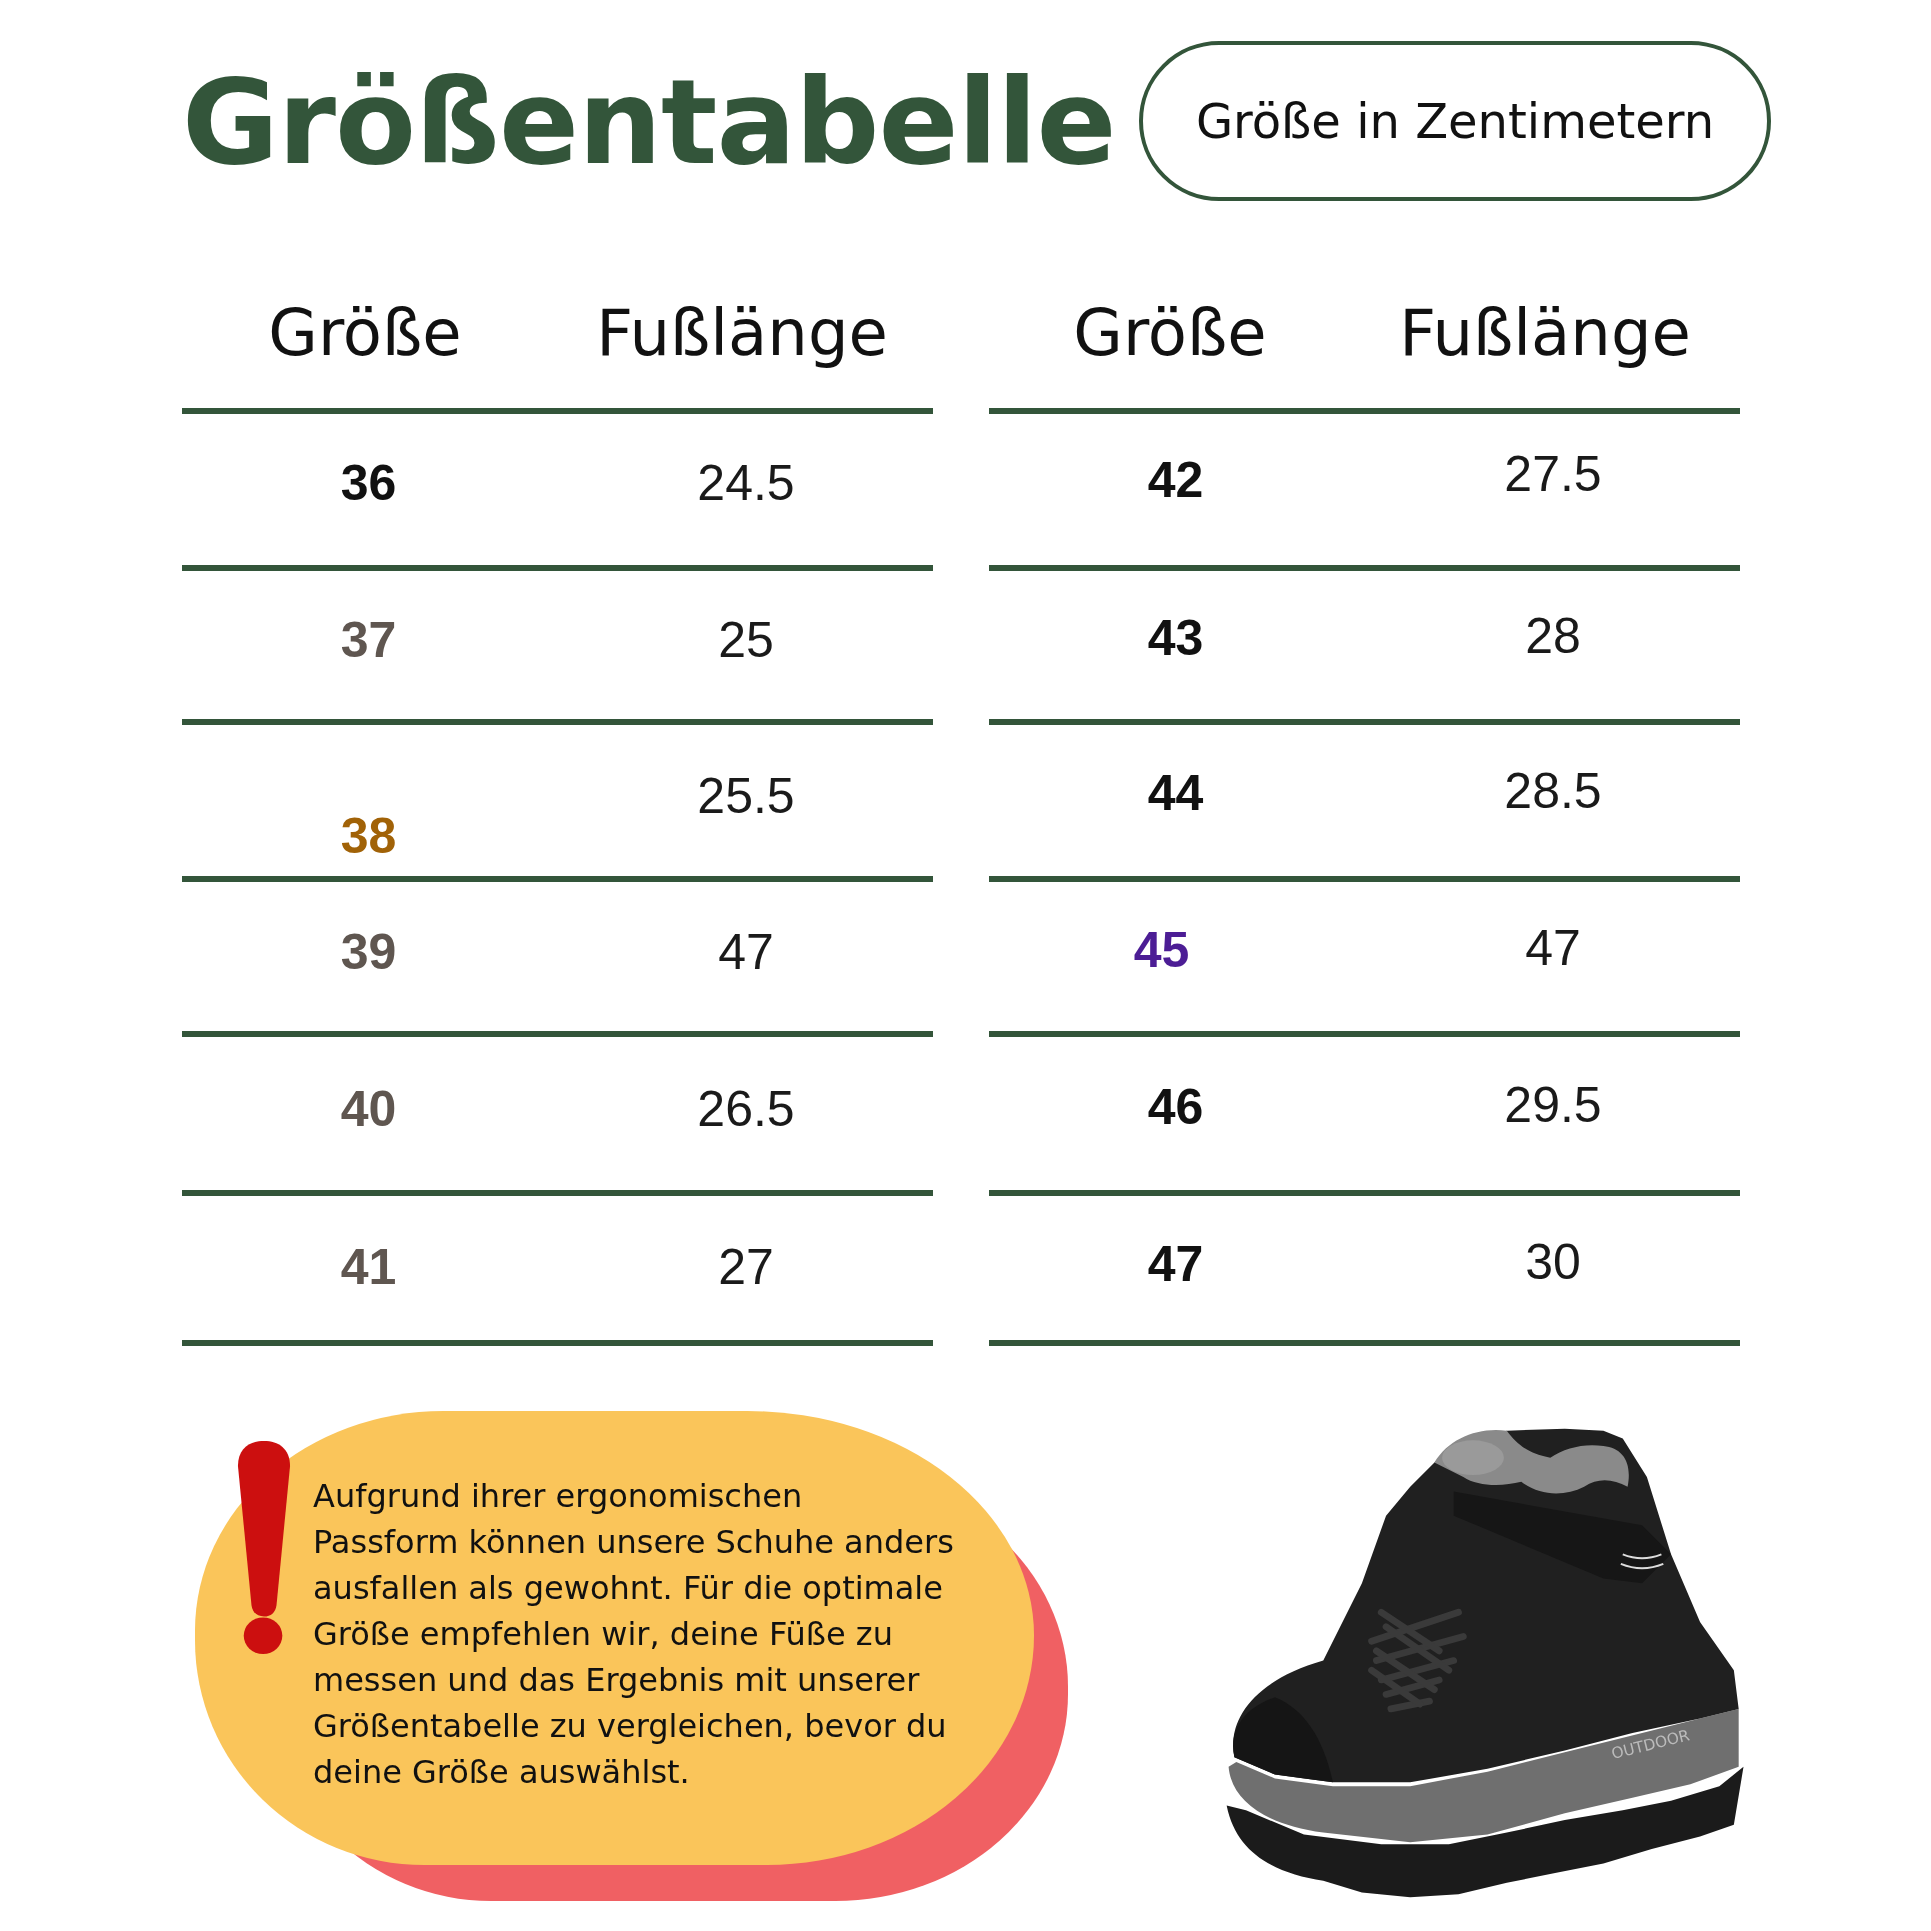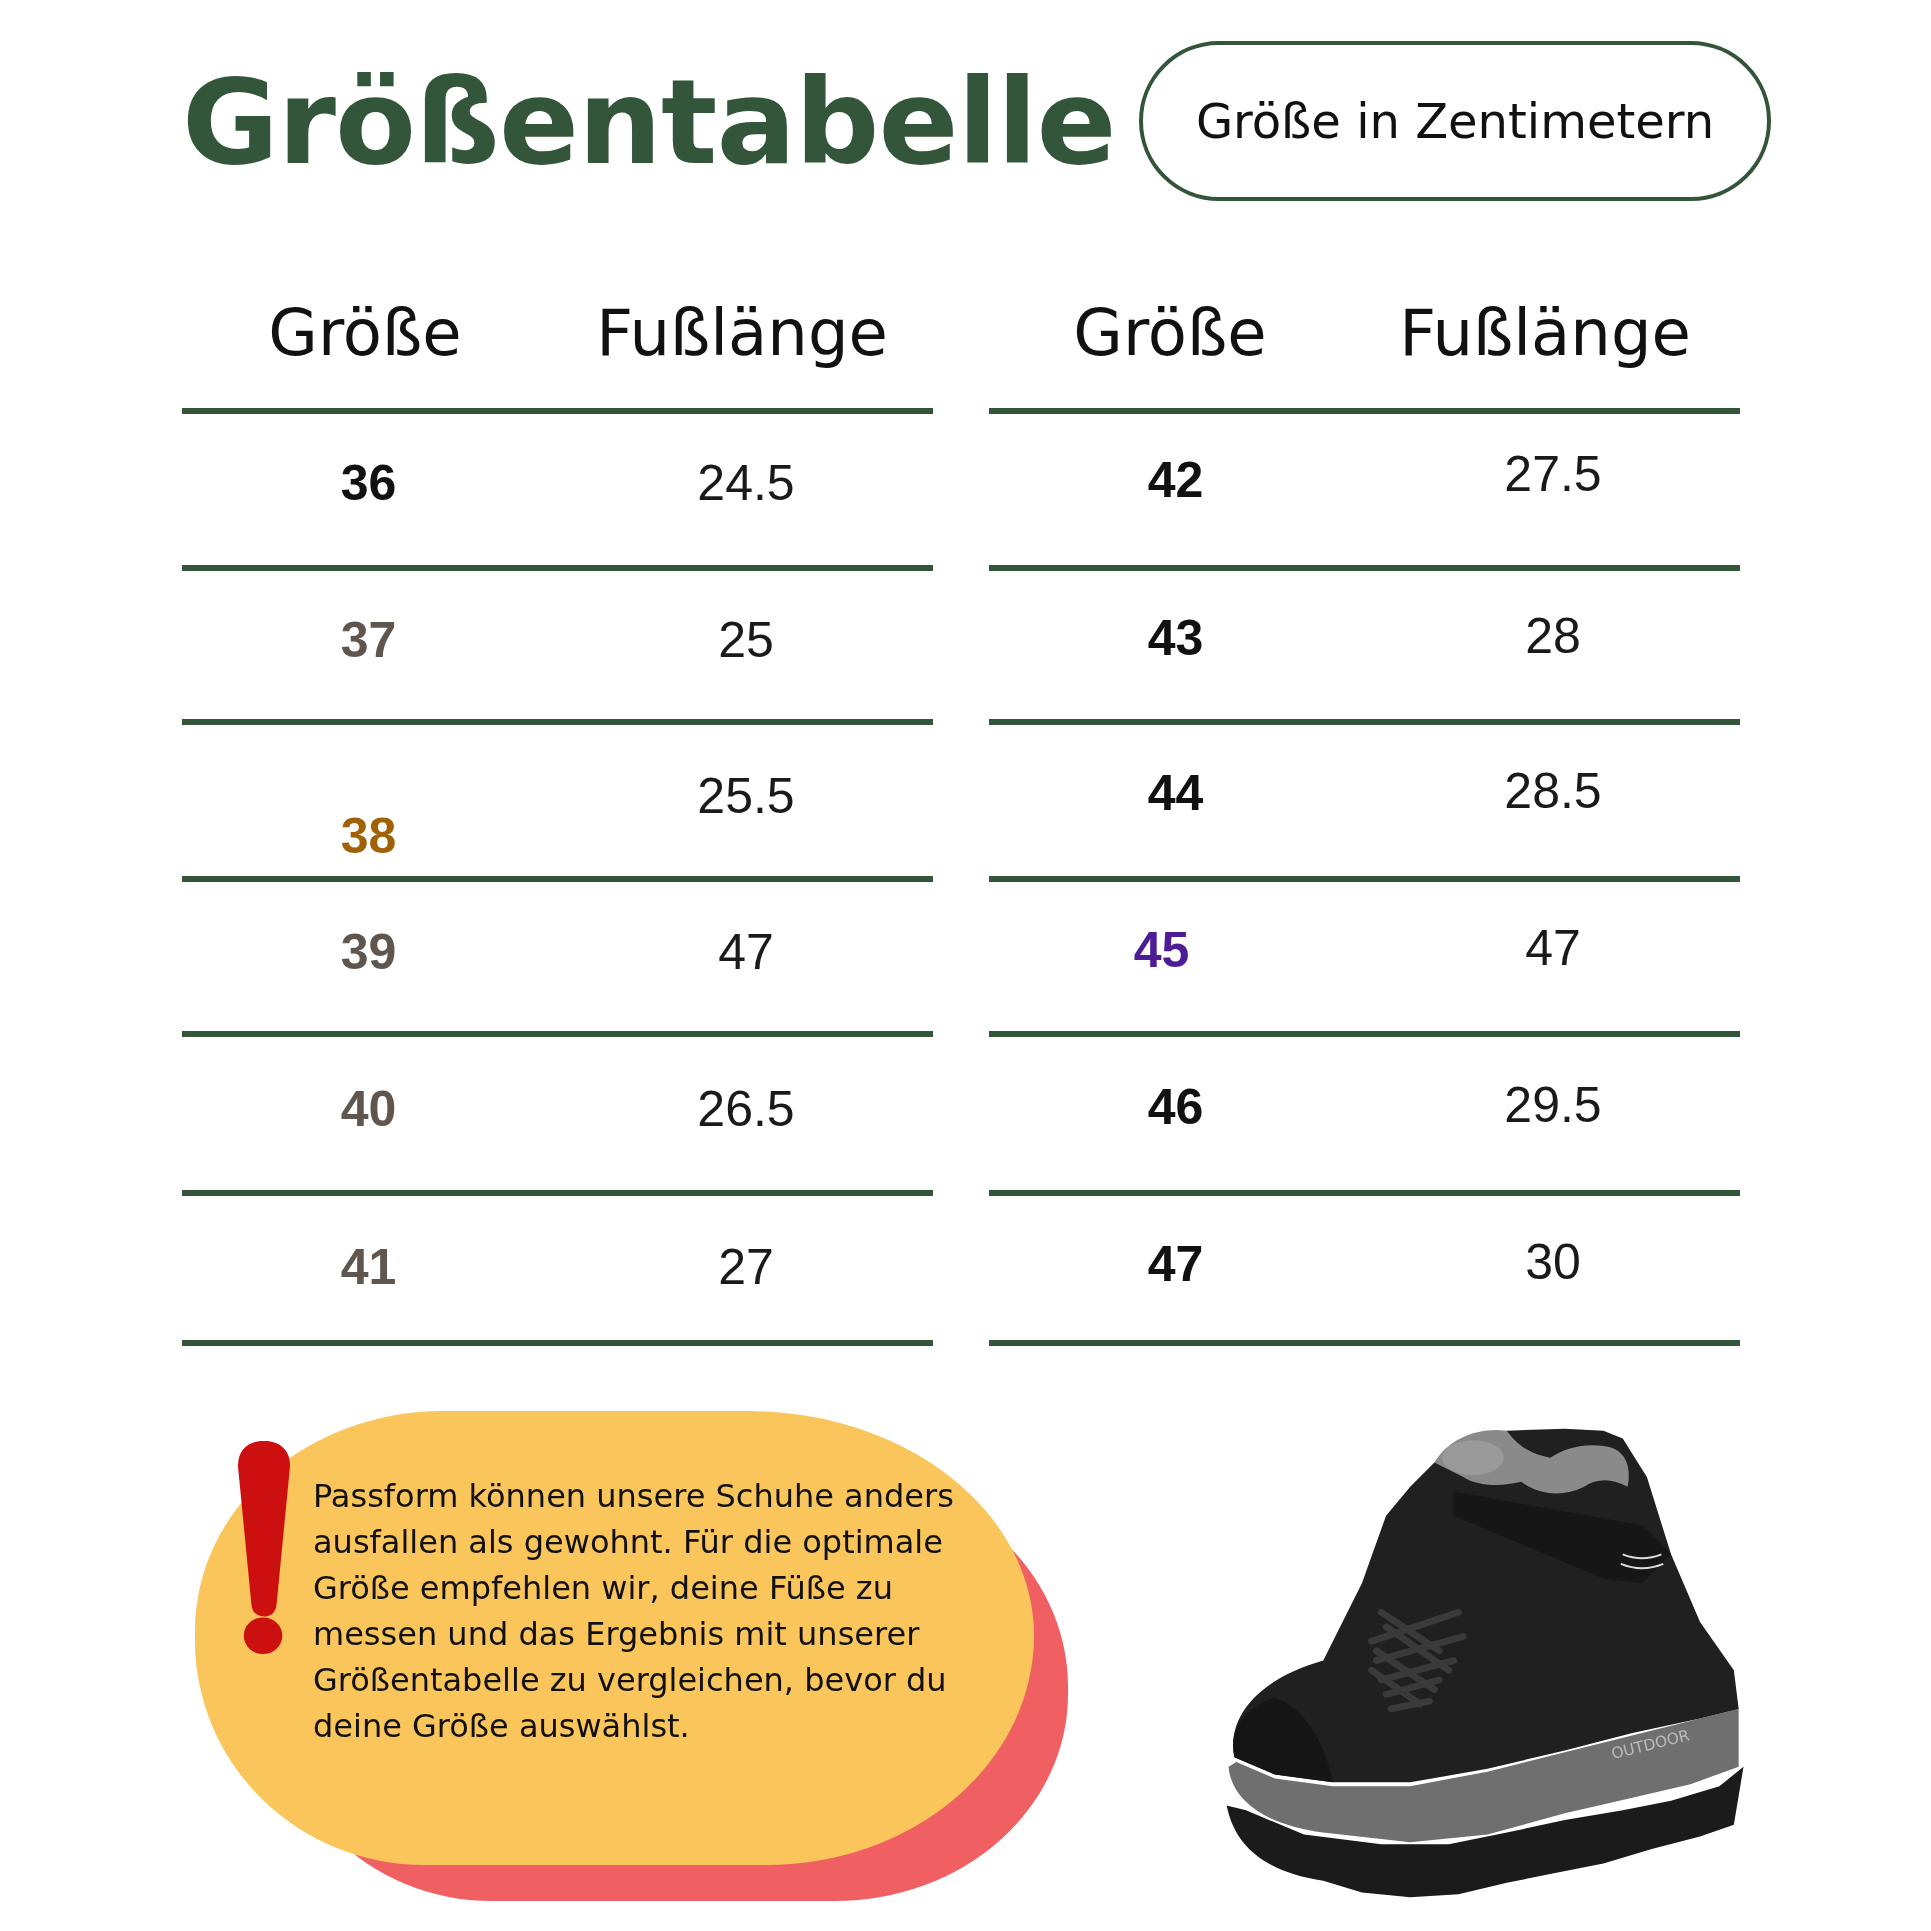--- a/index.html
+++ b/index.html
@@ -107,20 +107,21 @@
 
 <div class="abs callout-shadow"></div>
 <div class="abs callout"></div>
 
 <svg class="abs excl" viewBox="0 0 66 225">
   <path d="M33 2 C48 2 60 10 60 28 L46 172 C45 180 40 184 33 184 C26 184 21 180 20 172 L6 28 C6 10 18 2 33 2 Z" fill="#cc0f0f"></path>
   <ellipse cx="32" cy="204" rx="20" ry="19" fill="#cc0f0f"></ellipse>
 </svg>
 
 <div class="abs callout-text">
+  <div>Aufgrund ihrer ergonomischen</div>
   <div>Passform können unsere Schuhe anders</div>
   <div>ausfallen als gewohnt. Für die optimale</div>
   <div>Größe empfehlen wir, deine Füße zu</div>
   <div>messen und das Ergebnis mit unserer</div>
   <div>Größentabelle zu vergleichen, bevor du</div>
   <div>deine Größe auswählst.</div>
 </div>
 
 <svg class="abs shoe" viewBox="0 0 560 505">
 

